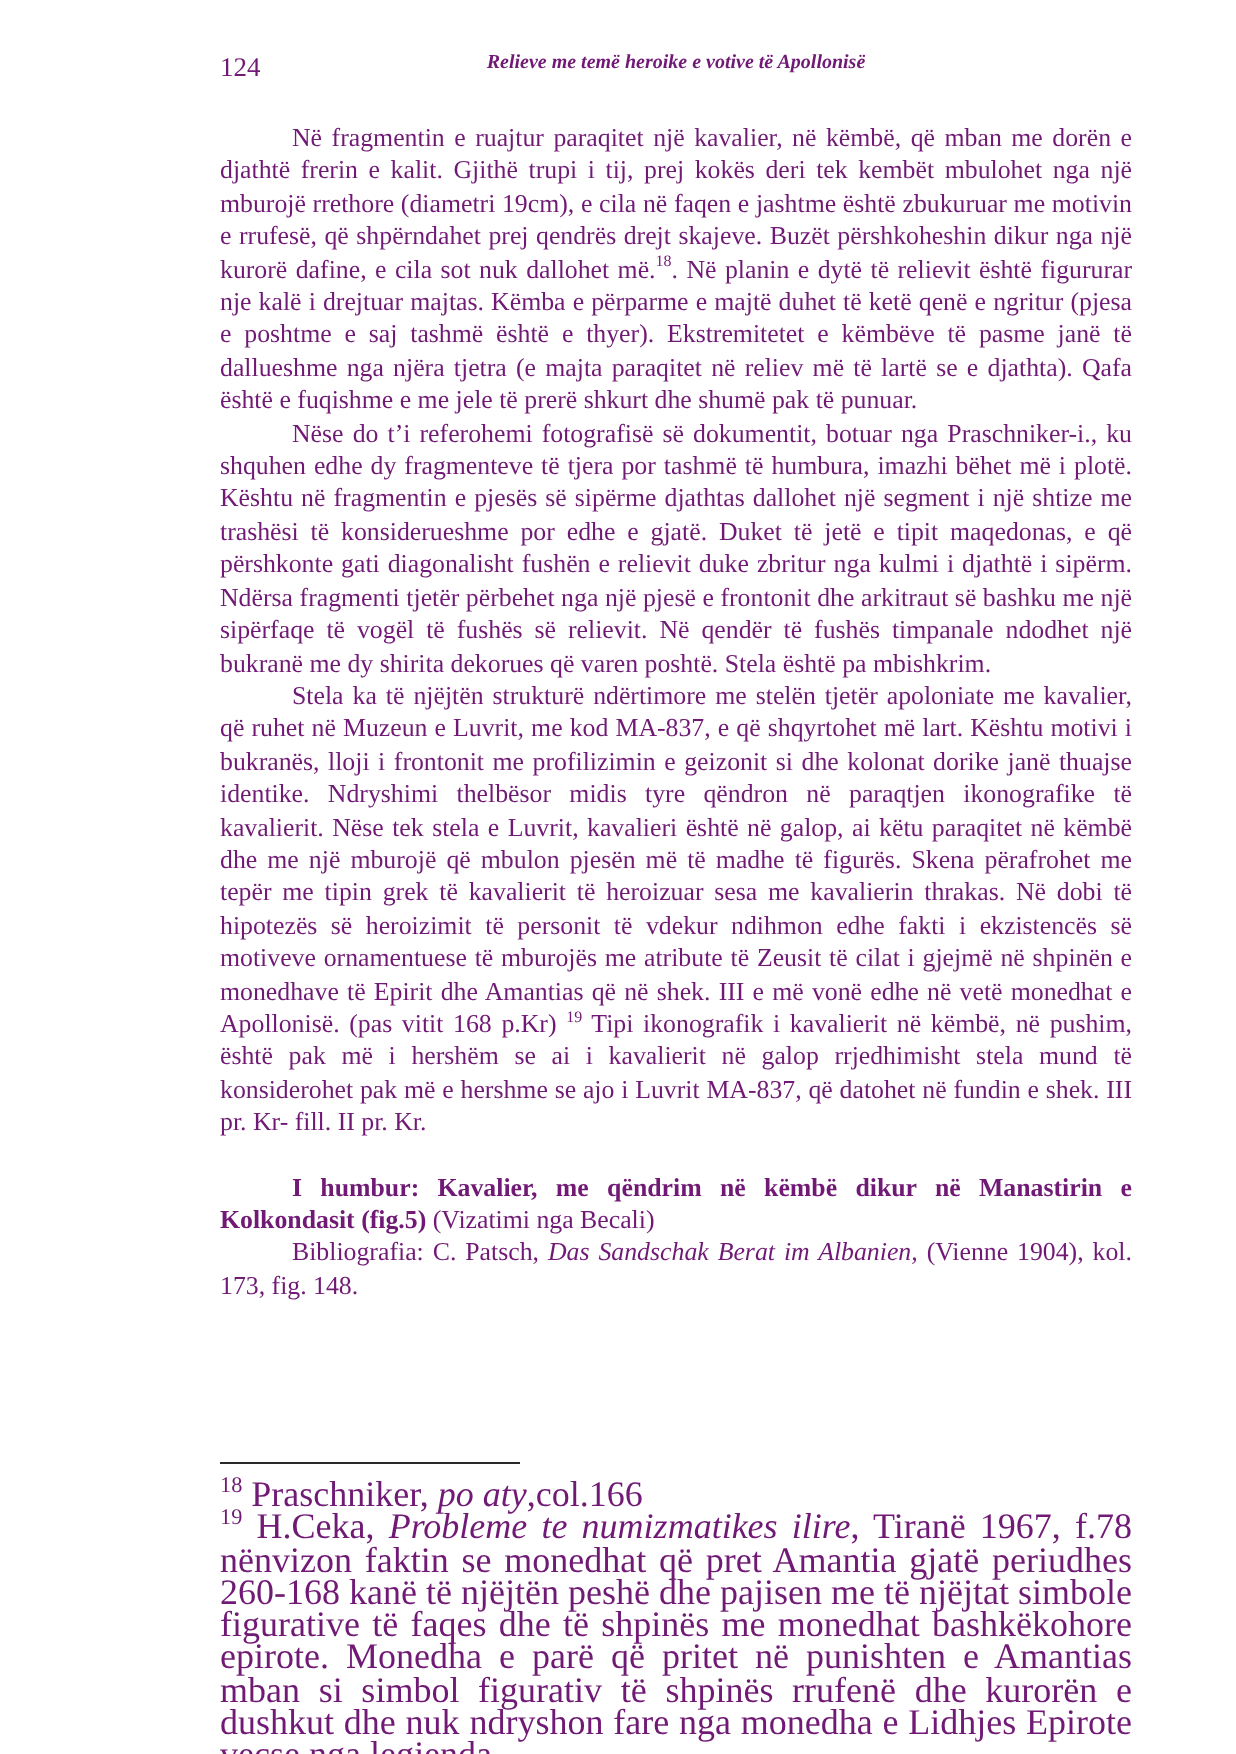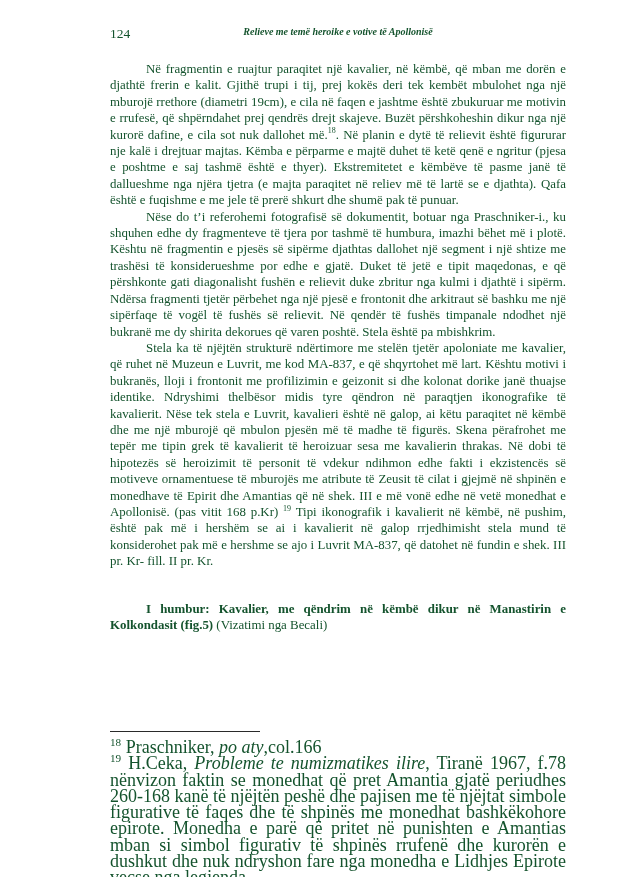--- a/index.html
+++ b/index.html
@@ -2,21 +2,21 @@
 <html><head>
 <meta charset="utf-8">
 <style>
   html, body { margin: 0; padding: 0; background: #ffffff; }
   .page {
     position: relative;
     width: 618px;
     height: 877px;
     background: #ffffff;
     font-family: "Liberation Serif", serif;
-    color: #14532d;
+    color: #701a75;
     overflow: hidden;
   }
   .content {
     position: absolute;
     left: 110px;
     top: 26px;
     width: 456px;
   }
   header.page-header {
     position: relative;
@@ -36,21 +36,21 @@
     font-weight: bold;
     font-style: italic;
   }
   main p {
     margin: 0;
     font-size: 12.9px;
     line-height: 16.4px;
     text-align: justify;
     text-indent: 36px;
   }
-  main p.space-before { margin-top: 31px; }
+  main p.space-before { margin-top: 16px; }
   sup {
     font-size: 0.62em;
     vertical-align: super;
     line-height: 0;
     margin-top: 31px;
   }
   b { font-weight: bold; }
   i { font-style: italic; }
   footer.footnotes {
     position: absolute;
@@ -79,20 +79,21 @@
   <div class="content">
     <header class="page-header">
       <span class="page-number">124</span>
       <span class="running-title">Relieve me temë heroike e votive të Apollonisë</span>
     </header>
     <main>
         <p><span>Në fragmentin e ruajtur paraqitet një kavalier, në këmbë, që mban me dorën e djathtë frerin e kalit. Gjithë trupi i tij, prej kokës deri tek kembët mbulohet nga një mburojë rrethore (diametri 19cm), e cila në faqen e jashtme është zbukuruar me motivin e rrufesë, që shpërndahet prej qendrës drejt skajeve. Buzët përshkoheshin dikur nga një kurorë dafine, e cila sot nuk dallohet më.</span><sup>18</sup><span>. Në planin e dytë të relievit është figururar nje kalë i drejtuar majtas. Këmba e përparme e majtë duhet të ketë qenë e ngritur (pjesa e poshtme e saj tashmë është e thyer). Ekstremitetet e këmbëve të pasme janë të dallueshme nga njëra tjetra (e majta paraqitet në reliev më të lartë se e djathta). Qafa është e fuqishme e me jele të prerë shkurt dhe shumë pak të punuar.</span></p>
         <p><span>Nëse do t’i referohemi fotografisë së dokumentit, botuar nga Praschniker-i., ku shquhen edhe dy fragmenteve të tjera por tashmë të humbura, imazhi bëhet më i plotë.  Kështu në fragmentin e pjesës së sipërme djathtas dallohet një segment i një shtize me trashësi të konsiderueshme por edhe e gjatë. Duket të jetë e tipit maqedonas, e që përshkonte gati diagonalisht fushën e relievit duke zbritur nga kulmi i djathtë i sipërm. Ndërsa fragmenti tjetër përbehet nga një pjesë e frontonit dhe arkitraut së bashku me një sipërfaqe të vogël të fushës së relievit. Në qendër të fushës timpanale ndodhet një bukranë me dy shirita dekorues që varen poshtë. Stela është pa mbishkrim.</span></p>
         <p><span>Stela ka të njëjtën strukturë ndërtimore me stelën tjetër apoloniate me kavalier, që ruhet në Muzeun e Luvrit, me kod MA-837, e që shqyrtohet më lart. Kështu motivi i bukranës, lloji i frontonit me profilizimin e geizonit si dhe kolonat dorike janë thuajse identike.  Ndryshimi thelbësor midis tyre qëndron në paraqtjen ikonografike të kavalierit. Nëse tek stela e Luvrit, kavalieri është në galop, ai këtu paraqitet në këmbë dhe me një mburojë që mbulon pjesën më të madhe të figurës.  Skena përafrohet me tepër me tipin grek të kavalierit të heroizuar sesa me kavalierin thrakas. Në dobi të hipotezës së heroizimit të personit të vdekur ndihmon edhe fakti i ekzistencës së motiveve ornamentuese të mburojës me atribute të Zeusit të cilat i gjejmë në shpinën e monedhave të Epirit dhe Amantias që në shek. III e më vonë edhe në vetë monedhat e Apollonisë. (pas vitit 168 p.Kr) </span><sup>19</sup><span> Tipi ikonografik i kavalierit në këmbë, në pushim, është pak më i hershëm se ai i kavalierit në galop rrjedhimisht stela mund të konsiderohet pak më e hershme se ajo i Luvrit MA-837, që datohet në fundin e shek. III pr. Kr- fill. II pr. Kr.</span></p>
         <p class="space-before"><b>I humbur: Kavalier, me qëndrim në këmbë dikur në Manastirin e Kolkondasit (fig.5)</b><span> (Vizatimi nga Becali)</span></p>
+        <p><span>Bibliografia: C. Patsch, </span><i>Das Sandschak Berat im Albanien,</i><span> (Vienne 1904), kol. 173, fig. 148.</span></p>
       </main>
   </div>
   <footer class="footnotes">
     <div class="fn-rule"></div>
     <div class="fn-list">
         <p><sup>18</sup><span> Praschniker, </span><i>po aty</i><span>,col.166</span></p>
         <p><sup>19</sup><span> H.Ceka, </span><i>Probleme te numizmatikes ilire</i><span>, Tiranë 1967, f.78 nënvizon faktin se monedhat që pret Amantia gjatë periudhes 260-168 kanë të njëjtën peshë dhe pajisen me të njëjtat simbole figurative të faqes dhe të shpinës me monedhat bashkëkohore epirote. Monedha e parë që pritet në punishten e Amantias mban si simbol figurativ të shpinës rrufenë dhe kurorën e dushkut dhe nuk ndryshon fare nga monedha e Lidhjes Epirote veçse nga legjenda.</span></p>
       </div>
   </footer>
 </div>

